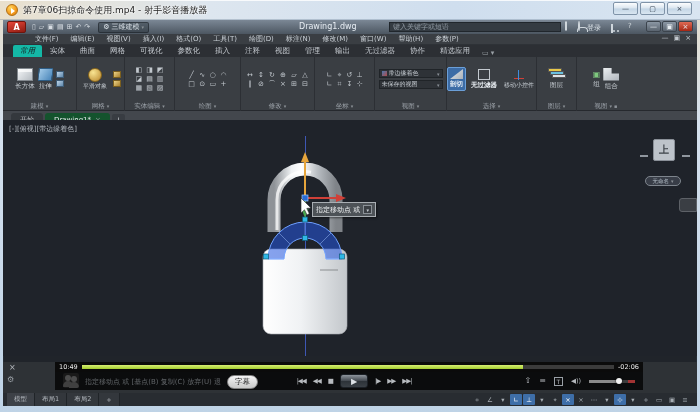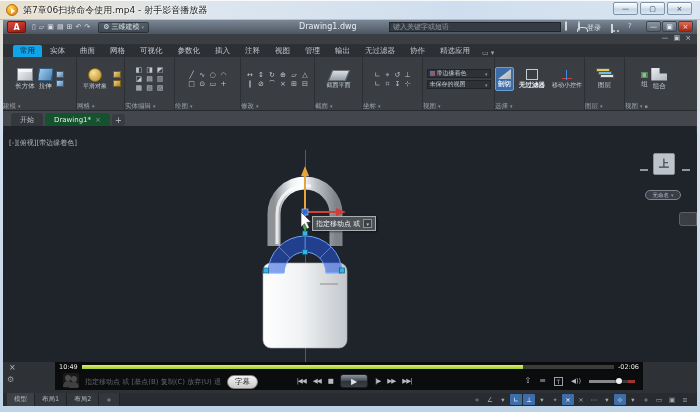--- a/index.html
+++ b/index.html
@@ -51,28 +51,28 @@
 
   
   .menubar{position:absolute;left:0;top:14px;width:694px;height:11px;background:#3a3e43;border-bottom:1px solid #2e3237;
            display:flex;align-items:center;gap:1px;padding-left:26px;}
   .menu-item{font-size:7px;color:#ccd2d8;padding:0 6px;white-space:nowrap;}
   .doc-ctl{position:absolute;right:6px;top:0;display:flex;gap:5px;font-size:7px;color:#c3c9cf;}
 
   
   .rtabs{position:absolute;left:0;top:25px;width:694px;height:12px;background:#2c2f34;display:flex;align-items:flex-end;padding-left:10px;gap:1px;}
   .rtab{font-size:7.5px;color:#c4c9cf;padding:1px 7px;white-space:nowrap;}
-  .rtab.active{background:#0ea5e9;color:#17191c;border-radius:2px 2px 0 0;}
+  .rtab.active{background:#14b8a6;color:#17191c;border-radius:2px 2px 0 0;font-style:italic;}
   .rtab-end{margin-left:4px;font-size:7px;color:#9aa0a6;}
 
   
   .ribbon{position:absolute;left:0;top:37px;width:694px;height:54px;background:#3a3e43;display:flex;border-bottom:1px solid #26292e;}
   .panel{height:54px;border-right:1px solid #2c2f34;display:flex;flex-direction:column;flex:0 0 auto;}
   .pbody{flex:1;display:flex;align-items:center;justify-content:center;gap:3px;padding:1px 2px;overflow:hidden;}
-  .plabel{height:10px;display:flex;align-items:center;gap:2px;font-size:6.5px;color:#9ba1a8;white-space:nowrap;overflow:hidden;}
+  .plabel{height:10px;display:flex;align-items:center;justify-content:center;gap:2px;font-size:6.5px;color:#9ba1a8;white-space:nowrap;overflow:hidden;}
   .dd{font-size:5px;color:#8b9197;}
   .bigbtn{display:flex;flex-direction:column;align-items:center;gap:1px;overflow:hidden;}
   .blabel{font-size:6.5px;color:#c6ccd2;white-space:nowrap;max-width:34px;overflow:hidden;}
   .blabel2{font-size:6px;color:#c6ccd2;white-space:normal;width:30px;text-align:center;line-height:6.5px;overflow:hidden;max-height:13px;}
   .ig-cube{width:16px;height:13px;background:linear-gradient(135deg,#f4f6f8,#b6bcc2);border:1px solid #83898f;box-shadow:inset 0 3px 0 rgba(255,255,255,.7);}
   .ig-ext{width:15px;height:13px;background:linear-gradient(120deg,#a3cbe9,#4a86ba);border:1px solid #2e5d85;transform:skewX(-8deg);}
   .ig-ball{width:14px;height:14px;border-radius:50%;background:radial-gradient(circle at 35% 30%,#f8e492,#ba872d);border:1px solid #8a671c;}
   .ig-plane{width:18px;height:11px;background:linear-gradient(180deg,#d9dee3,#99a1a9);border:1px solid #6a727a;transform:skewX(-22deg);}
   .ig-wedge{width:13px;height:10px;background:linear-gradient(135deg,#e5e9ed,#aab2ba);clip-path:polygon(0 100%,100% 0,100% 100%);}
   .ig-cubeo{width:12px;height:11px;border:1px solid #c3c9cf;background:transparent;}
@@ -96,21 +96,21 @@
 
   
   .ftabs{position:absolute;left:0;top:91px;width:694px;height:15px;background:#43474d;display:flex;align-items:flex-end;padding-left:8px;gap:2px;}
   .ftab{height:13px;display:flex;align-items:center;gap:4px;padding:0 9px;font-size:7px;color:#c2c7cc;background:#34383d;
         border-radius:3px 3px 0 0;white-space:nowrap;}
   .ftab.active{background:#14532d;color:#e9ecef;}
   .ftab .x{color:#8f959b;font-size:7px;}
   .ftab-add{width:13px;height:12px;background:#383c42;color:#c2c7cc;font-size:8px;display:flex;align-items:center;justify-content:center;border-radius:2px;}
 
   
-  .canvas{position:absolute;left:0;top:114px;width:694px;height:236px;background:#1f232a;overflow:hidden;}
+  .canvas{position:absolute;left:0;top:100px;width:694px;height:236px;background:#1f232a;overflow:hidden;}
   .vp-label{position:absolute;left:6px;top:4px;font-size:7px;color:#aeb4bb;white-space:nowrap;}
   .trackline{position:absolute;left:302px;top:16px;width:1px;height:220px;background:rgba(70,100,215,.8);}
   .lock-svg{position:absolute;left:222px;top:28px;}
   .dyn-tip{position:absolute;left:309px;top:82px;height:15px;display:flex;align-items:center;gap:3px;background:#4d5257;
            border:1px solid #a9aeb3;box-shadow:1px 1px 2px rgba(0,0,0,.5);padding:0 3px;white-space:nowrap;}
   .dyn-tip .t{font-size:7px;color:#f0f2f4;}
   .tipbox{width:9px;height:9px;background:#3b3f44;border:1px solid #8b9average197;border:1px solid #8b9197;color:#c6ccd2;font-size:5px;
           display:flex;align-items:center;justify-content:center;}
   .viewcube{position:absolute;left:650px;top:19px;width:22px;height:22px;background:rgba(203,209,216,.92);border:1px solid #8a9098;
             border-radius:2px;display:flex;align-items:center;justify-content:center;font-size:10px;font-weight:bold;color:#3d434a;}
@@ -202,20 +202,35 @@
       <span class="tb-ico" style="left:608px;top:4px;"><span class="cart"></span></span>
       <span class="tb-ico" style="left:625px;">?</span>
       <span class="cad-win">
         <span class="cwbtn">—</span>
         <span class="cwbtn">▣</span>
         <span class="cwbtn close">×</span>
       </span>
     </div>
 
     <div class="menubar">
+      <span style="display:flex;">
+
+      <span class="menu-item">文件(F)</span>
+          <span class="menu-item">编辑(E)</span>
+          <span class="menu-item">视图(V)</span>
+          <span class="menu-item">插入(I)</span>
+          <span class="menu-item">格式(O)</span>
+          <span class="menu-item">工具(T)</span>
+          <span class="menu-item">绘图(D)</span>
+          <span class="menu-item">标注(N)</span>
+          <span class="menu-item">修改(M)</span>
+          <span class="menu-item">窗口(W)</span>
+          <span class="menu-item">帮助(H)</span>
+          <span class="menu-item">参数(P)</span>
+        </span>
       <span class="doc-ctl">
         <span>—</span>
         <span>▣</span>
         <span>×</span>
       </span>
     </div>
 
     <div class="rtabs">
       <span style="display:flex;gap:1px;">
 
@@ -334,32 +349,20 @@
               <span>⊞</span>
               <span>⊟</span>
             </span>
         </div>
         <div class="plabel">
             <span>修改</span>
             <span class="dd">▾</span>
           </div>
       </div>
 
-      <div class="panel" style="width:48px;">
-        <div class="pbody">
-          <span class="bigbtn">
-            <span class="ig-plane"></span>
-            <span class="blabel2">截面平面</span>
-          </span>
-        </div>
-        <div class="plabel">
-            <span>截面</span>
-            <span class="dd">▾</span>
-          </div>
-      </div>
 
       <div class="panel" style="width:60px;">
         <div class="pbody">
           <span class="gicons" style="grid-template-columns:repeat(4,1fr);">
 
           <span>∟</span>
               <span>⌖</span>
               <span>↺</span>
               <span>⊥</span>
               <span>∟</span>

